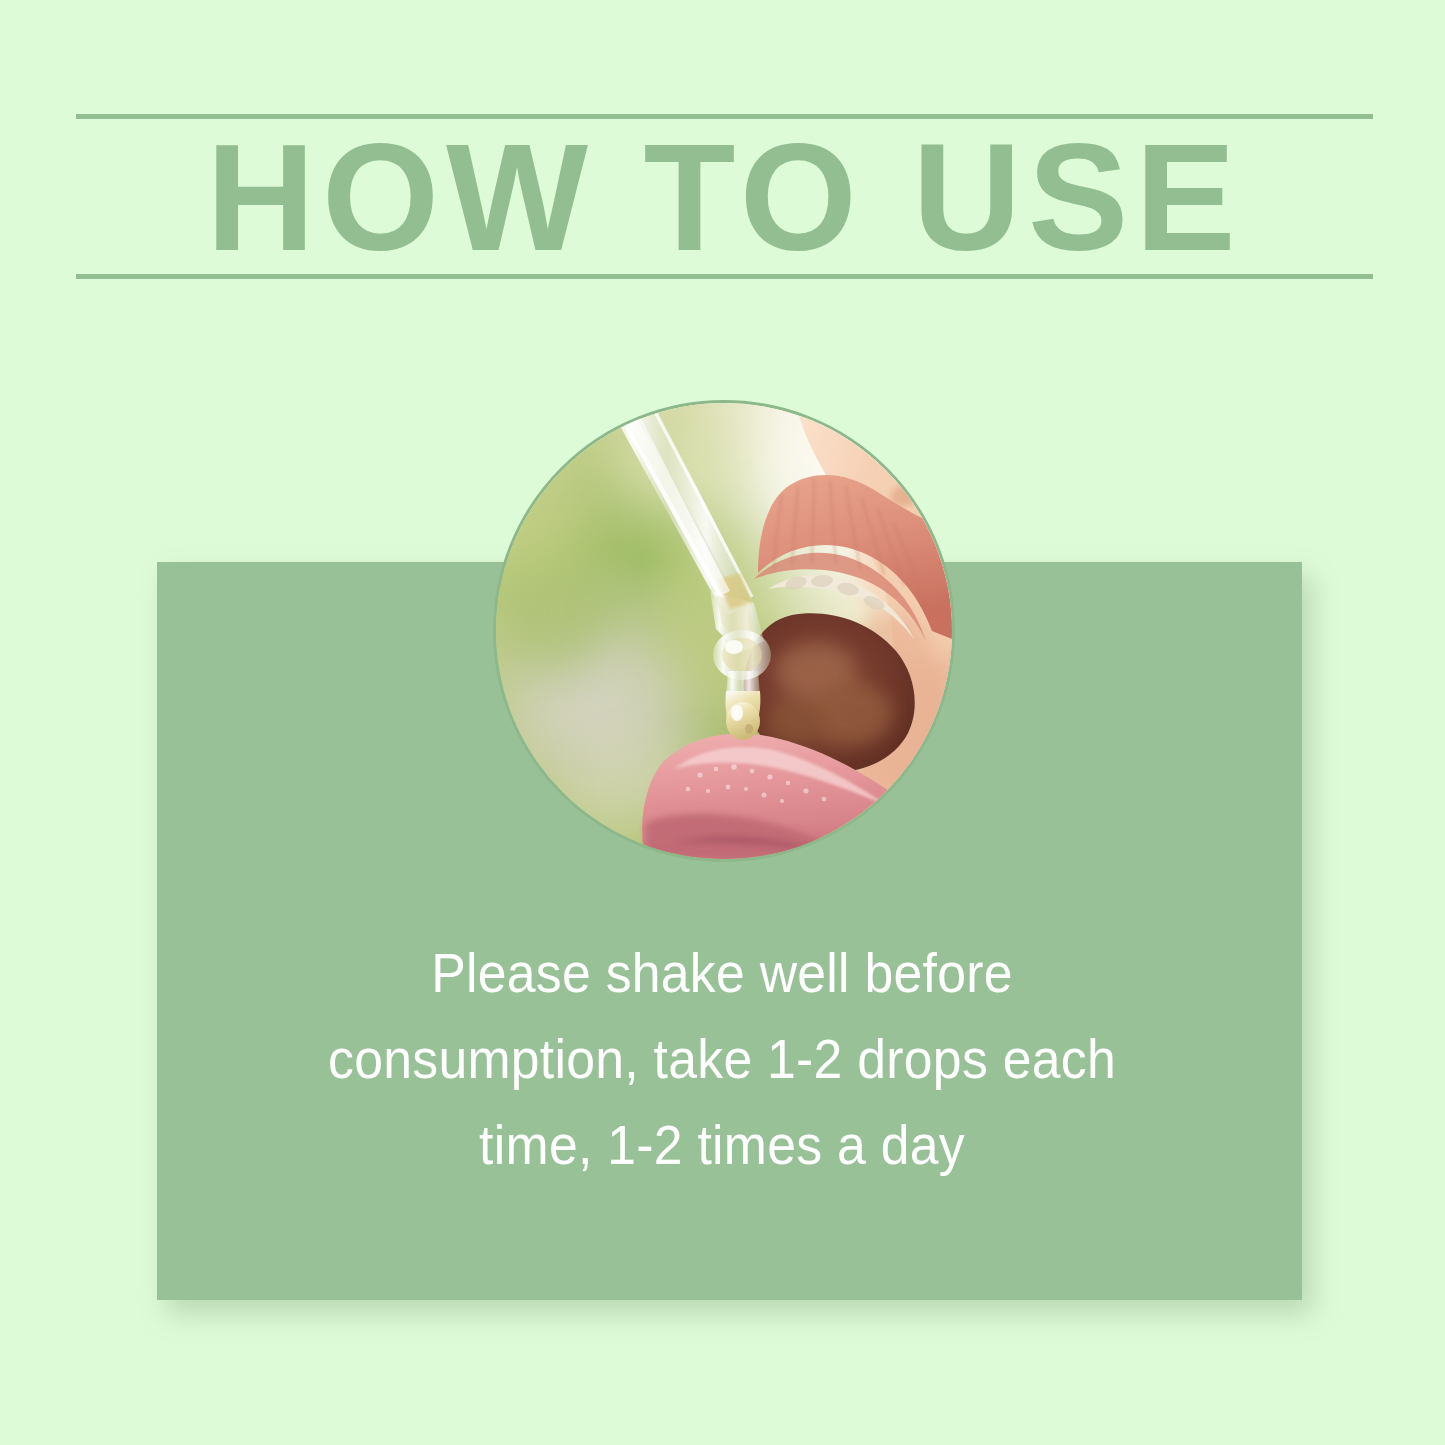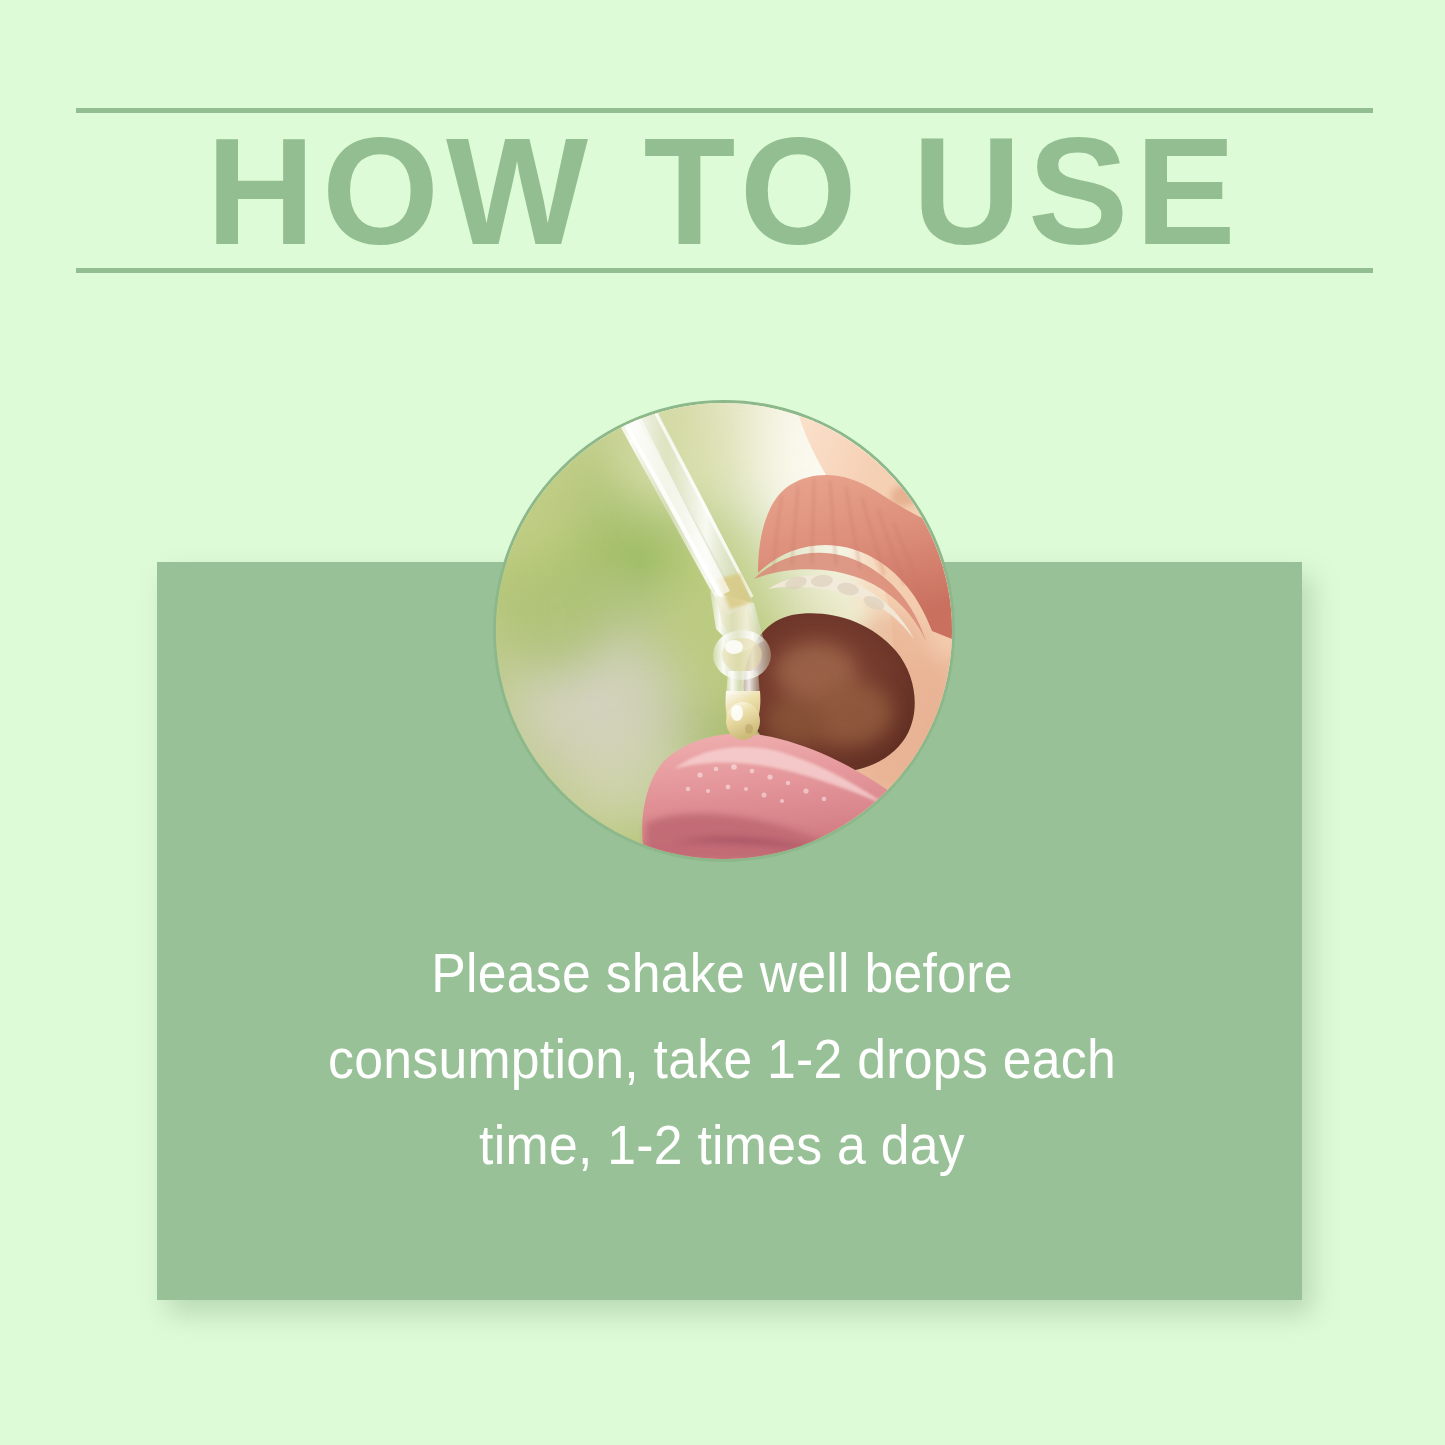--- a/index.html
+++ b/index.html
@@ -18,21 +18,21 @@
     width: 1445px;
     height: 1445px;
     background: #defbd7;
     overflow: hidden;
   }
 
   
   #header-block {
     position: absolute;
     left: 76px;
-    top: 108px;
+    top: 114px;
     width: 1297px;
     height: 192px;
   }
   .rule {
     position: absolute;
     left: 0;
     width: 1297px;
     height: 5px;
     background: #93be91;
   }

